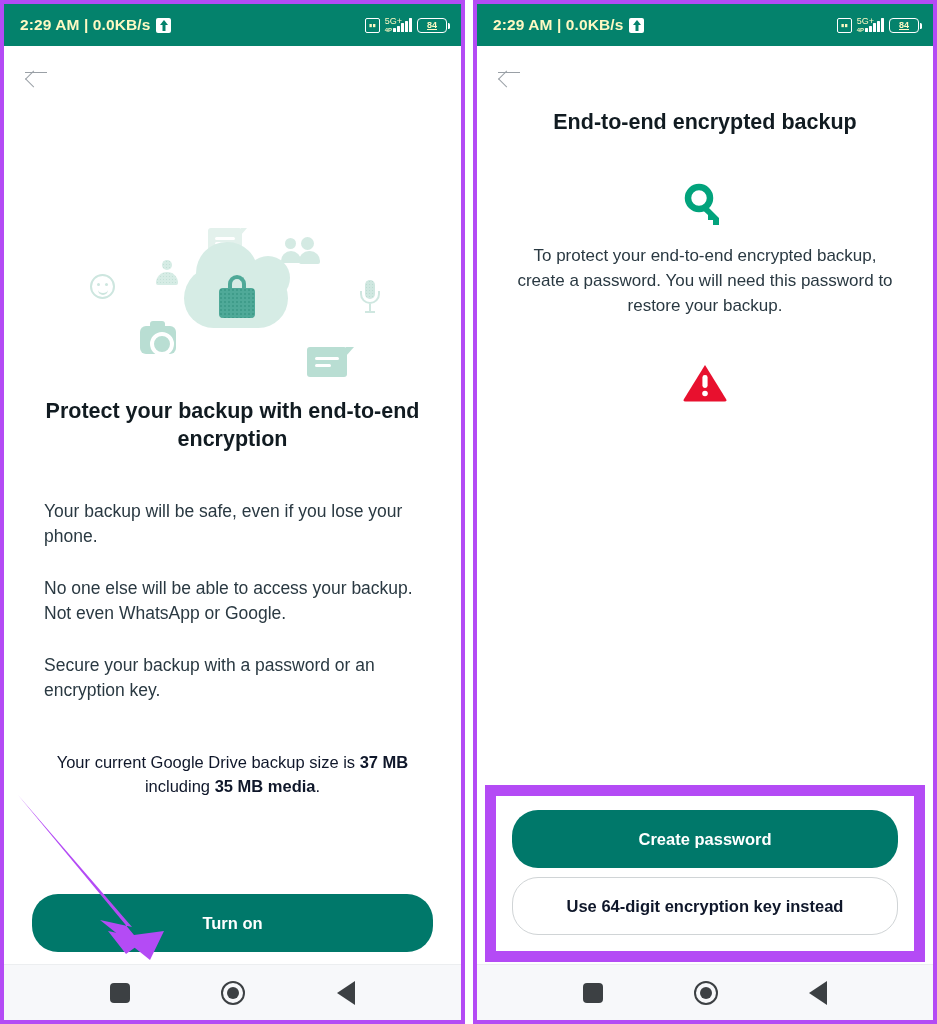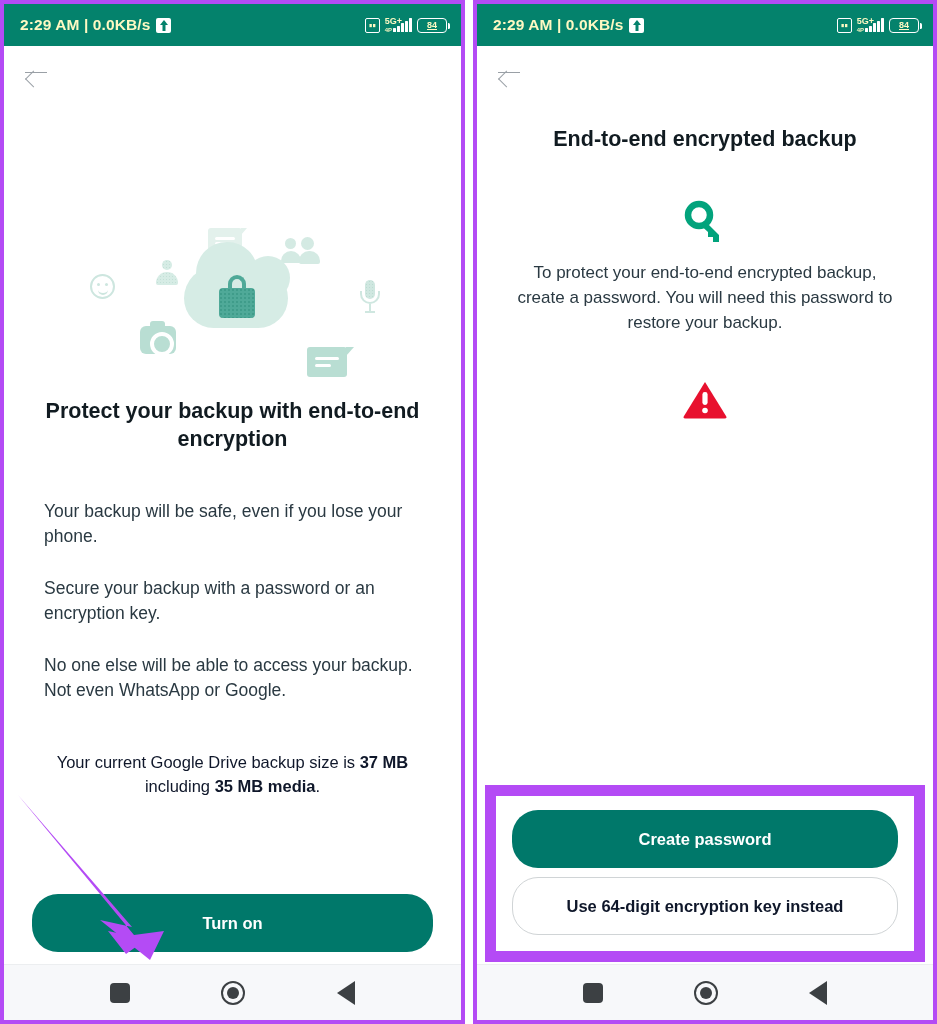--- a/index.html
+++ b/index.html
@@ -44,21 +44,21 @@
     width:3px;height:6px;background:#04826c;
   }
   .sb-right { display:flex; align-items:center; gap:5px; }
   .sb-sim {
     width:15px;height:15px;border:1.5px solid #fff;border-radius:2px;
     display:flex;align-items:center;justify-content:center;
     font-size:6px;line-height:5px;font-weight:700;letter-spacing:-.3px;
     flex-direction:column;
   }
   .net-wrap{ display:flex; flex-direction:column; align-items:flex-start; line-height:1; }
-  .net-label{ font-size:9px; font-weight:700; margin-bottom:1px; }
+  .net-label{ font-size:9px; font-weight:400; margin-bottom:1px; }
   .net-sub{ font-size:6px; font-weight:700; opacity:.95; }
   .bars { display:flex; align-items:flex-end; gap:1.5px; height:14px; margin-left:-14px; }
   .bars i { width:2.6px; background:#fff; display:block; border-radius:.5px; }
   .bars i:nth-child(1){height:4px;} .bars i:nth-child(2){height:6px;}
   .bars i:nth-child(3){height:9px;} .bars i:nth-child(4){height:11.5px;}
   .bars i:nth-child(5){height:14px;}
   .batt {
     width:30px;height:15px;border:1.6px solid #fff;border-radius:4px;
     display:flex;align-items:center;justify-content:center;
     font-size:9px;font-weight:700;position:relative;text-decoration:underline;
@@ -158,21 +158,21 @@
   .p-left.first { margin-top:46px; }
   .note-left {
     font-size:16.5px; color:#0f172a; text-align:center; line-height:1.45;
     margin-top:48px; padding: 0 4px;
   }
   .note-left b { font-weight:700; }
 
   
   .content-right { padding: 0 34px; flex:0 0 auto; text-align:center; }
   .h1-right {
-    font-size:21.5px; font-weight:700; color:#111b21; line-height:1.3; margin-top:28px;
+    font-size:21.5px; font-weight:700; color:#111b21; line-height:1.3; margin-top:11px;
   }
   .key-icon { margin: 46px auto 0; width:44px; height:44px; position:relative; }
   .key-icon svg { display:block; }
   .p-right { font-size:17px; color:#2a3942; line-height:1.48; margin-top:16px; }
   .warn-icon { margin: 44px auto 0; width:44px; height:40px; }
   .warn-icon svg { display:block; }
 
   
   .btn {
     height:58px; border-radius:26px; display:flex; align-items:center; justify-content:center;
@@ -278,22 +278,22 @@
         <div class="ic cloud"></div>
         <div class="ic lock">
           <span class="lock-shackle"></span>
             <span class="lock-body"></span>
         </div>
       </div>
 
       <div class="content-left">
         <div class="h1-left">Protect your backup with end-to-end encryption</div>
         <div class="p-left first">Your backup will be safe, even if you lose your phone.</div>
+        <div class="p-left">No one else will be able to access your backup. Not even WhatsApp or Google.</div>
         <div class="p-left">Secure your backup with a password or an encryption key.</div>
-        <div class="p-left">No one else will be able to access your backup. Not even WhatsApp or Google.</div>
         <div class="note-left"><span>Your current Google Drive backup size is </span><b>37 MB</b><span> including </span><b>35 MB media</b><span>.</span></div>
       </div>
 
       <div class="cta-left">
         <div class="btn btn-primary">Turn on</div>
       </div>
 
       <div class="navbar">
         <div class="nav-recents"></div>
         <div class="nav-home"></div>

